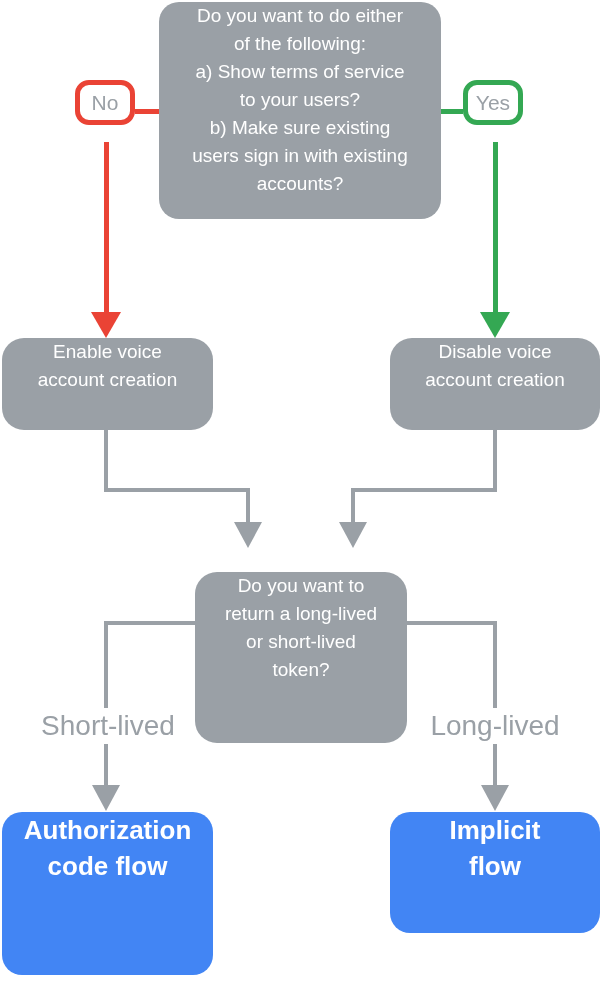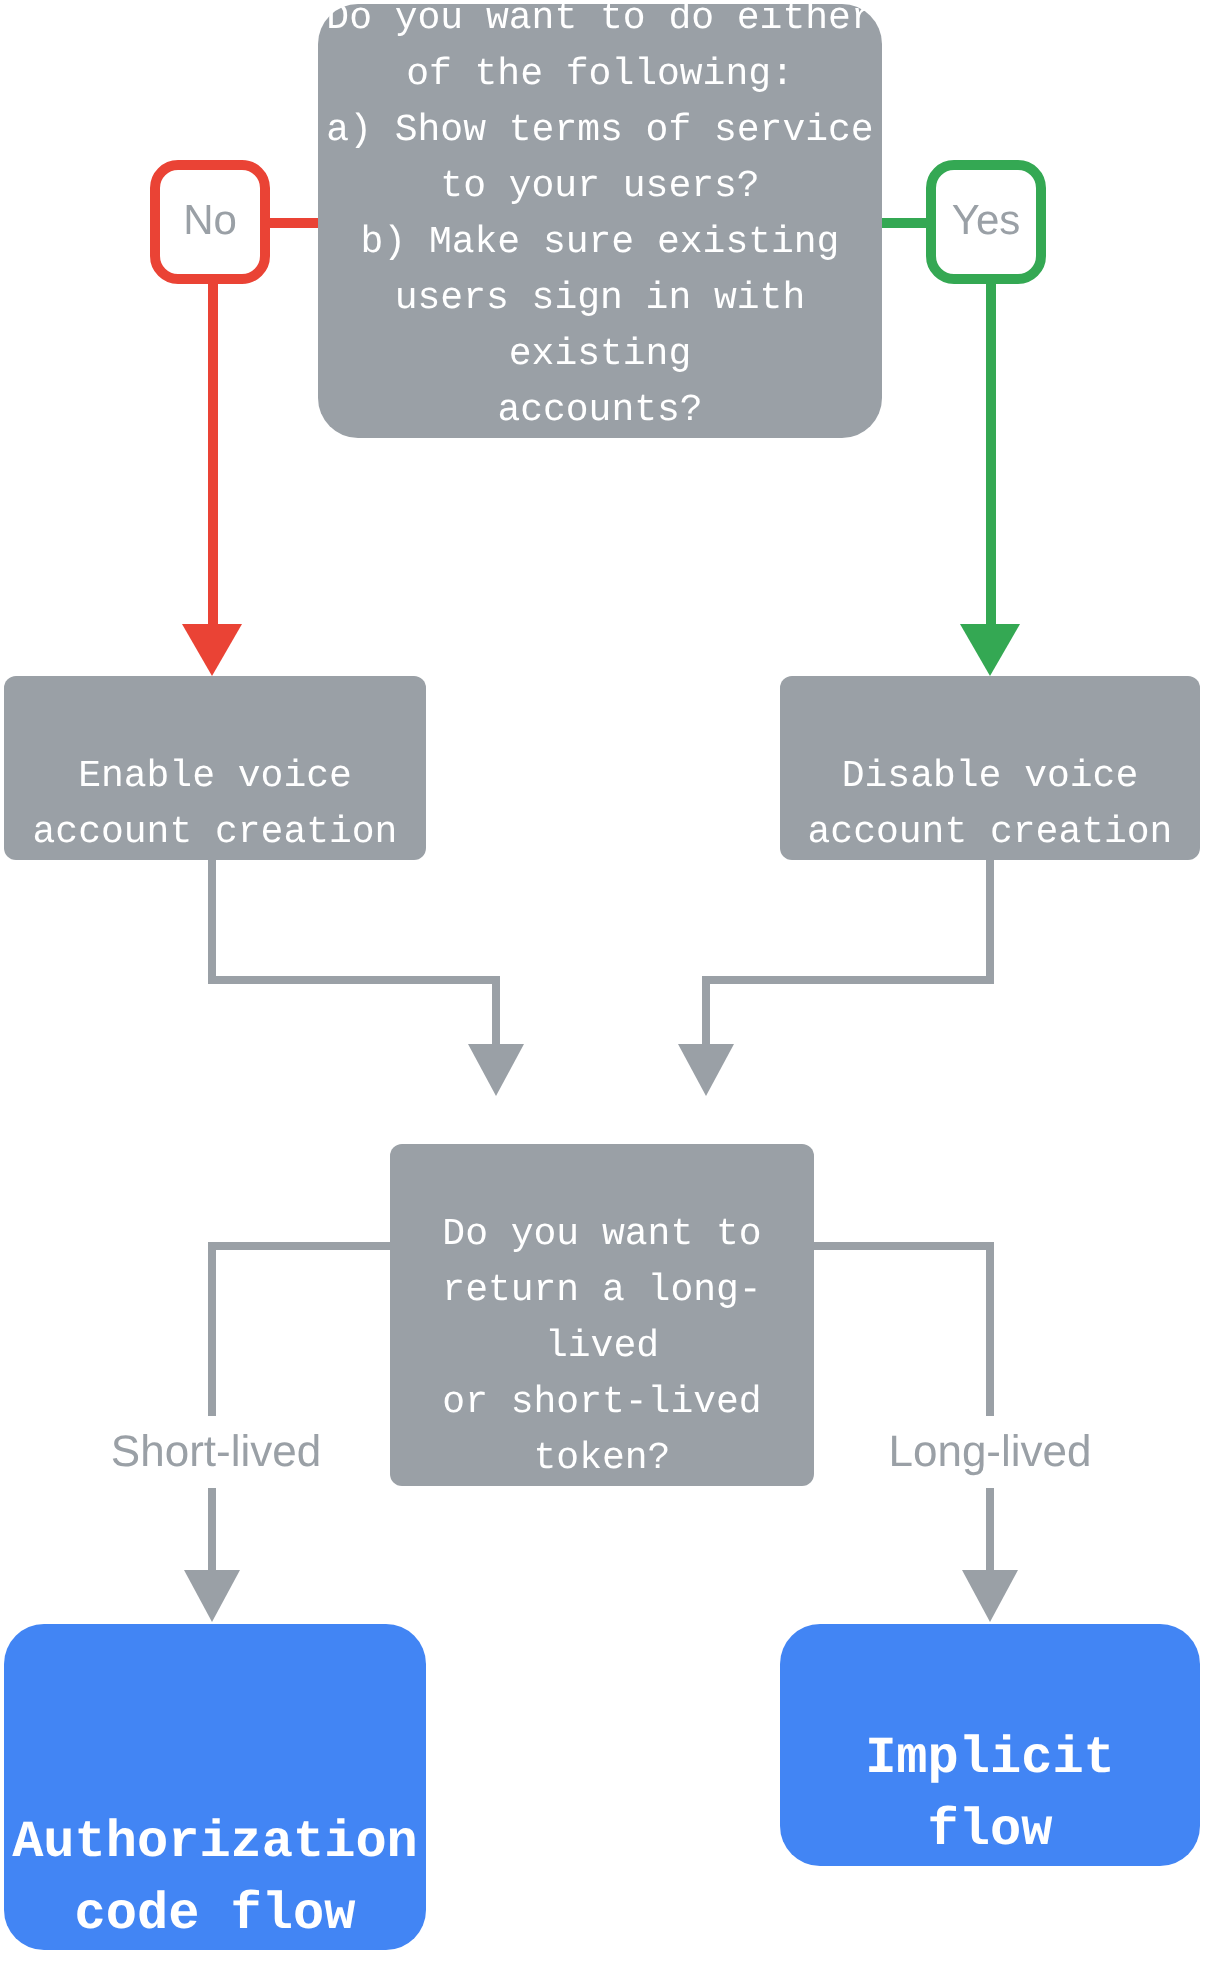--- a/index.html
+++ b/index.html
@@ -18,48 +18,47 @@
     position: relative;
     width: 604px;
     height: 982px;
     background: var(--white);
     overflow: hidden;
   }
   
   .node {
     position: absolute;
     display: flex;
-    align-items: flex-end;
+    align-items: flex-start;
     justify-content: center;
     text-align: center;
     white-space: pre-line;
     z-index: 2;
-    font-family: Liberation Mono, monospace;
   }
   .node.gray {
     background: var(--gray);
     color: #fff;
-    border-radius: 6px;
+    border-radius: 22px;
     font-size: 19px;
     line-height: 28px;
     font-weight: 400;
   }
   .node.blue {
     background: var(--blue);
     color: #ffffff;
     border-radius: 20px;
     font-size: 26px;
     line-height: 36px;
     font-weight: 700;
   }
   
   .badge {
     position: absolute;
     width: 60px;
-    height: 62px;
+    height: 45px;
     background: var(--white);
     border: 5px solid;
     border-radius: 14px;
     display: flex;
     align-items: center;
     justify-content: center;
     font-size: 21px;
     font-weight: 500;
     color: var(--gray);
     z-index: 3;
@@ -69,21 +68,21 @@
   
   .tag {
     position: absolute;
     width: 170px;
     height: 36px;
     background: var(--white);
     color: var(--gray);
     display: flex;
     align-items: center;
     justify-content: center;
-    font-size: 22px;
+    font-size: 28px;
     font-weight: 500;
     z-index: 3;
   }
   
   .line { position: absolute; background: var(--gray); z-index: 1; }
   .line.red { background: var(--red); }
   .line.green { background: var(--green); }
   
   .arrow-down {
     position: absolute;

